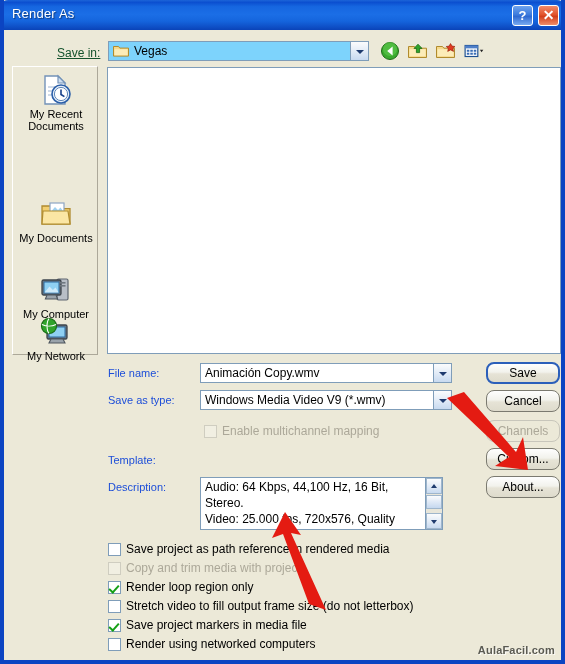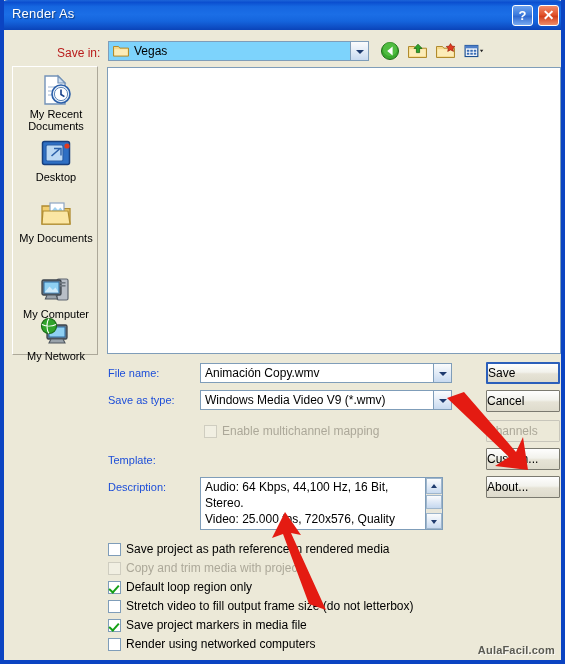--- a/index.html
+++ b/index.html
@@ -68,21 +68,22 @@
     right: 6px;
     background: linear-gradient(to bottom, #f08a6a 0%, #e2542c 45%, #d3401b 55%, #ef8d69 100%);
     font-size: 14px;
   }
 
   
   #savein-label {
     position: absolute;
     left: 53px; top: 46px;
     font-size: 12px;
-    color: #b91c1c;
+    color: #14532d;
+    text-decoration: underline;
   }
   #savein-combo {
     position: absolute;
     left: 104px; top: 41px;
     width: 261px; height: 20px;
     background: #7dd3fc;
     border: 1px solid #7f9db9;
     box-sizing: border-box;
   }
   #savein-folder-icon {
@@ -183,25 +184,25 @@
     color: #000;
     white-space: nowrap;
   }
 
   
   .btn {
     position: absolute;
     width: 74px; height: 22px;
     background: linear-gradient(to bottom, #fefefe 0%, #f2f2ec 45%, #e6e3d6 55%, #dedbcc 100%);
     border: 1px solid #7b7a70;
-    border-radius: 1px;
-    box-sizing: border-box;
-    font-size: 12px;
-    color: #000;
-    text-align: left;
+    border-radius: 8px;
+    box-sizing: border-box;
+    font-size: 12px;
+    color: #000;
+    text-align: center;
     line-height: 20px;
     cursor: default;
   }
   .btn.default {
     border: 2px solid #2b5fba;
     line-height: 18px;
   }
   .btn.disabled {
     color: #aca899;
     border-color: #c8c6bb;
@@ -370,30 +371,20 @@
             <path d="M9 14h12M9 18h12M9 22h9"></path>
           </g>
         <circle cx="22" cy="21" r="9" fill="#e8f0fa" stroke="#2b5fa8" stroke-width="1.6"></circle>
         <circle cx="22" cy="21" r="6.6" fill="#ffffff" stroke="#5f87b8" stroke-width="1"></circle>
         <path d="M22 16.5v5l3.4 2.2" stroke="#17408a" stroke-width="1.6" fill="none"></path>
       </svg>
       <span class="place-label">My Recent</span>
       <span class="place-label">Documents</span>
     </div>
 
-    <div class="place" style="top:69px">
-      <svg class="place-ico" viewBox="0 0 34 34">
-        <rect x="3.5" y="5.5" width="27" height="23" rx="2" fill="#2e6fc4" stroke="#173f7e" stroke-width="1.5"></rect>
-        <rect x="7" y="9" width="17" height="16" rx="1.5" fill="#bcd8f3" stroke="#2b5fa8" stroke-width="1.2"></rect>
-        <path d="M15 12.5h7v7" fill="none" stroke="#2b5fa8" stroke-width="1.4"></path>
-        <path d="M12.5 20l8-7" stroke="#2b5fa8" stroke-width="1.6" fill="none"></path>
-        <circle cx="28" cy="10" r="2.6" fill="#e03a20"></circle>
-      </svg>
-      <span class="place-label">Desktop</span>
-    </div>
 
     <div class="place" style="top:130px">
       <svg class="place-ico" viewBox="0 0 34 34">
         <path d="M3 9h10l2 2.6h16V27H3z" fill="#f2cf71" stroke="#b08b2e" stroke-width="1.3"></path>
         <rect x="11" y="6" width="14" height="11" fill="#ffffff" stroke="#8da6c4" stroke-width="1.2"></rect>
         <path d="M12.5 14l3.5-4 3 3 2.5-2.5 2.5 3.5z" fill="#9fd0ef"></path>
         <path d="M4 14h25l2 13H3z" fill="#fbe6a4" stroke="#b08b2e" stroke-width="1.2"></path>
       </svg>
       <span class="place-label">My Documents</span>
     </div>
@@ -465,21 +456,21 @@
   <div class="cbrow" style="top:542px">
     <div class="cbox"></div>
     <div class="cblabel">Save project as path reference in rendered media</div>
   </div>
   <div class="cbrow" style="top:561px">
     <div class="cbox disabled"></div>
     <div class="cblabel disabled">Copy and trim media with project</div>
   </div>
   <div class="cbrow" style="top:580px">
     <div class="cbox checked"></div>
-    <div class="cblabel">Default loop region only</div>
+    <div class="cblabel">Render loop region only</div>
   </div>
   <div class="cbrow" style="top:599px">
     <div class="cbox"></div>
     <div class="cblabel">Stretch video to fill output frame size (do not letterbox)</div>
   </div>
   <div class="cbrow" style="top:618px">
     <div class="cbox checked"></div>
     <div class="cblabel">Save project markers in media file</div>
   </div>
   <div class="cbrow" style="top:637px">

